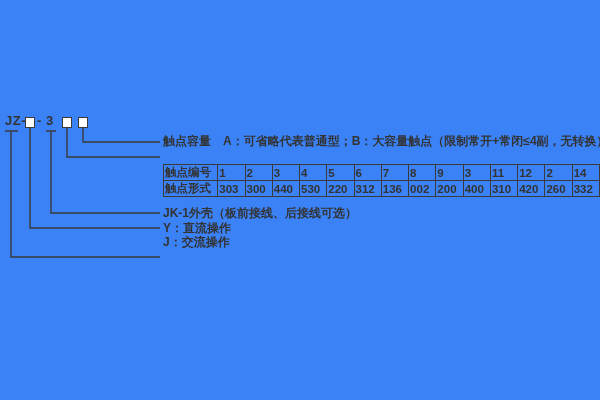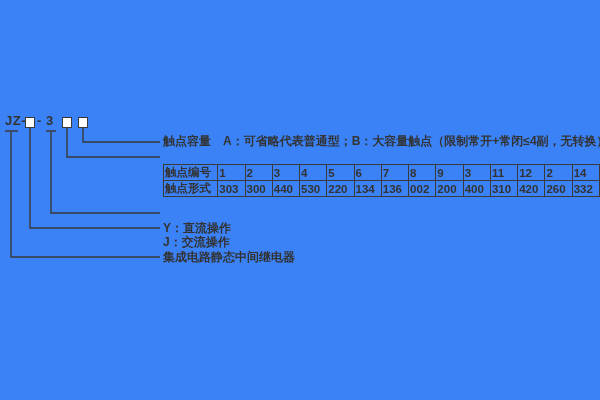--- a/index.html
+++ b/index.html
@@ -47,23 +47,23 @@
   </svg>
 
   <span class="model-token" style="left:5px">JZ-</span>
   <span class="pbox" style="left:25px"></span>
   <span class="model-token" style="left:37px">-</span>
   <span class="model-token" style="left:46px">3</span>
   <span class="pbox" style="left:62px"></span>
   <span class="pbox" style="left:78px"></span>
 
   <div class="dlabel" style="top:135px">触点容量　A：可省略代表普通型；B：大容量触点（限制常开+常闭≤4副，无转换）</div>
+  <div class="dlabel" style="top:207px">JK-1外壳（板前接线、后接线可选）</div>
   <div class="dlabel" style="top:222px">Y：直流操作</div>
   <div class="dlabel" style="top:236px">J：交流操作</div>
-  <div class="dlabel" style="top:251px">集成电路静态中间继电器</div>
 
   <table class="contact-table">
     <tbody>
         <tr>
       <td class="hdr">触点编号</td>
       <td class="num">1</td>
       <td class="num">2</td>
       <td class="num">3</td>
       <td class="num">4</td>
       <td class="num">5</td>
@@ -77,21 +77,21 @@
       <td class="num">2</td>
       <td class="num">14</td>
     </tr>
     <tr>
       <td class="hdr">触点形式</td>
       <td class="num">303</td>
       <td class="num">300</td>
       <td class="num">440</td>
       <td class="num">530</td>
       <td class="num">220</td>
-      <td class="num">134</td>
+      <td class="num">312</td>
       <td class="num">136</td>
       <td class="num">002</td>
       <td class="num">200</td>
       <td class="num">400</td>
       <td class="num">310</td>
       <td class="num">420</td>
       <td class="num">260</td>
       <td class="num">332</td>
     </tr>
   </tbody>

